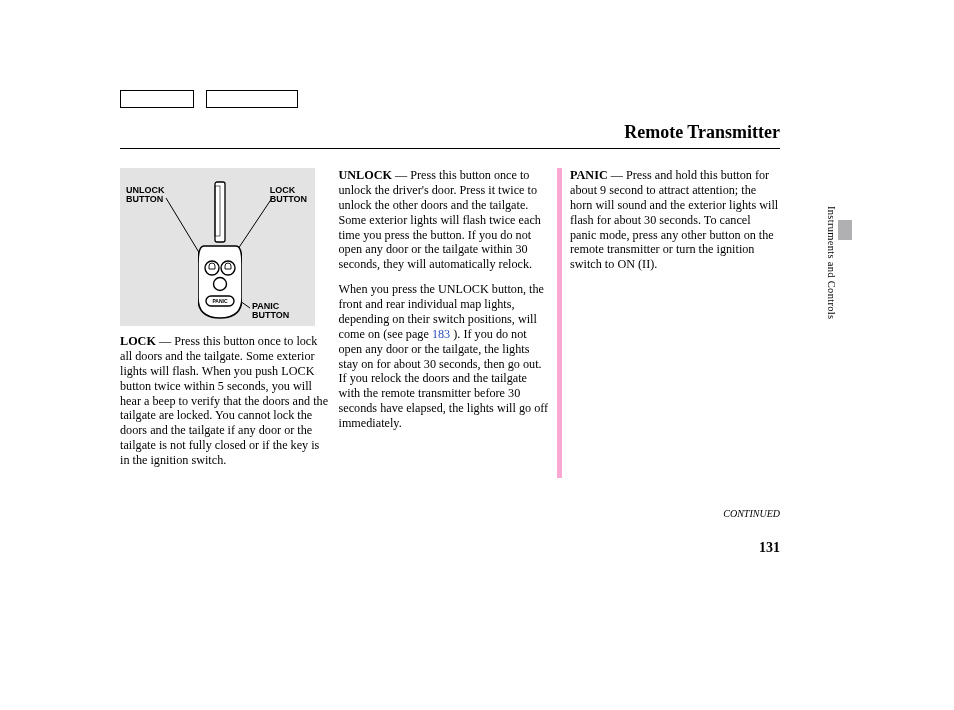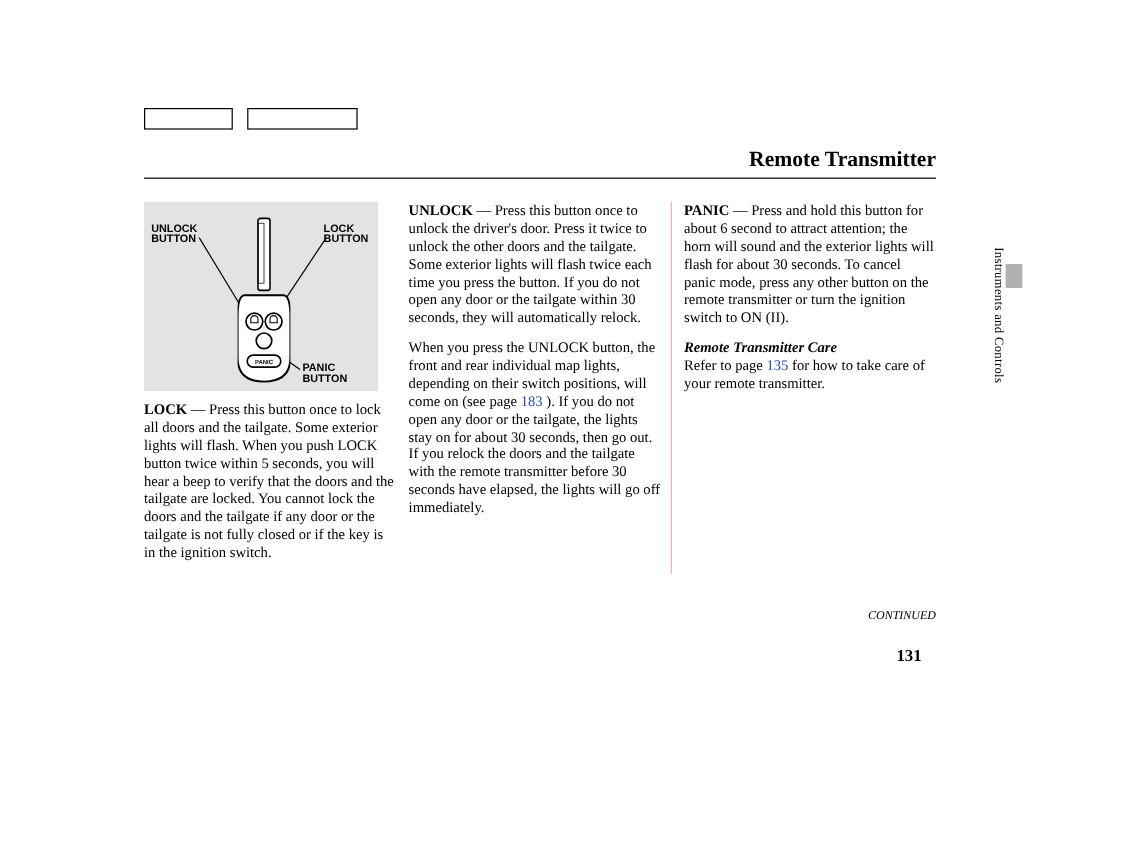--- a/index.html
+++ b/index.html
@@ -37,21 +37,21 @@
     border-top:1px solid #000;
   }
   .columns {
     position:absolute;
     left:0; top:78px;
     width:660px;
     display:flex;
     justify-content:space-between;
   }
   .col { width:210px; font-size:12.2px; line-height:1.22; }
-  .col2 { border-right:1px solid #f9a8d4; padding-right:8px; }
+  .col2 { border-right:5px solid #f9a8d4; padding-right:8px; }
   .subhead-italic { font-style:italic; font-size:12px; margin-bottom:4px; display:block; }
   .figure {
     width:195px; height:158px;
     background:#e3e3e4;
     position:relative;
     margin-bottom:8px;
   }
   .fig-label { font-family: Arial, Helvetica, sans-serif; font-weight:bold; font-size:9px; line-height:1.05; position:absolute; }
   .keyfob { position:absolute; left:78px; top:12px; }
   .para { margin:0 0 10px 0; }
@@ -59,21 +59,21 @@
   .lead-italic { font-weight:bold; font-style:italic; }
   a.pageref { color:#2a4fbf; text-decoration:none; }
   .continued {
     position:absolute;
     right:0; top:418px;
     font-style:italic;
     font-size:10px;
   }
   .pagenum {
     position:absolute;
-    right:12px; top:450px;
+    right:0; top:450px;
     font-weight:bold;
     font-size:14px;
   }
   .side-tab {
     position:absolute;
     left:838px; top:220px;
     width:14px; height:20px;
     background:#b0b0b2;
   }
   .side-text {
@@ -144,25 +144,21 @@
       <p class="para">
         <span class="lead">UNLOCK</span><span> — </span><span>Press this button once to unlock the driver's door. Press it twice to unlock the other doors and the tailgate. Some exterior lights will flash twice each time you press the button. If you do not open any door or the tailgate within 30 seconds, they will automatically relock.</span>
       </p>
       <p class="para">
         <span>When you press the UNLOCK button, the front and rear individual map lights, depending on their switch positions, will come on (see page </span><a href="#" class="pageref">183</a><span> ). If you do not open any door or the tailgate, the lights stay on for about 30 seconds, then go out. If you relock the doors and the tailgate with the remote transmitter before 30 seconds have elapsed, the lights will go off immediately.</span>
       </p>
     </div>
 
     <div class="col">
       <p class="para">
-        <span class="lead">PANIC</span><span> — </span><span>Press and hold this button for about 6 second to attract attention; the horn will sound and the exterior lights will flash for about 30 seconds. To cancel panic mode, press any other button on the remote transmitter or turn the ignition switch to ON (II).</span>
-      </p>
-      <p class="para">
-        <span class="lead-italic">Remote Transmitter Care</span><br>
-        <span>Refer to page </span><a href="#" class="pageref">135</a><span> for how to take care of your remote transmitter.</span>
+        <span class="lead">PANIC</span><span> — </span><span>Press and hold this button for about 9 second to attract attention; the horn will sound and the exterior lights will flash for about 30 seconds. To cancel panic mode, press any other button on the remote transmitter or turn the ignition switch to ON (II).</span>
       </p>
     </div>
 
   </div>
 
   <div class="continued">CONTINUED</div>
   <div class="pagenum">131</div>
 </div>
 
 <div class="side-tab"></div>

